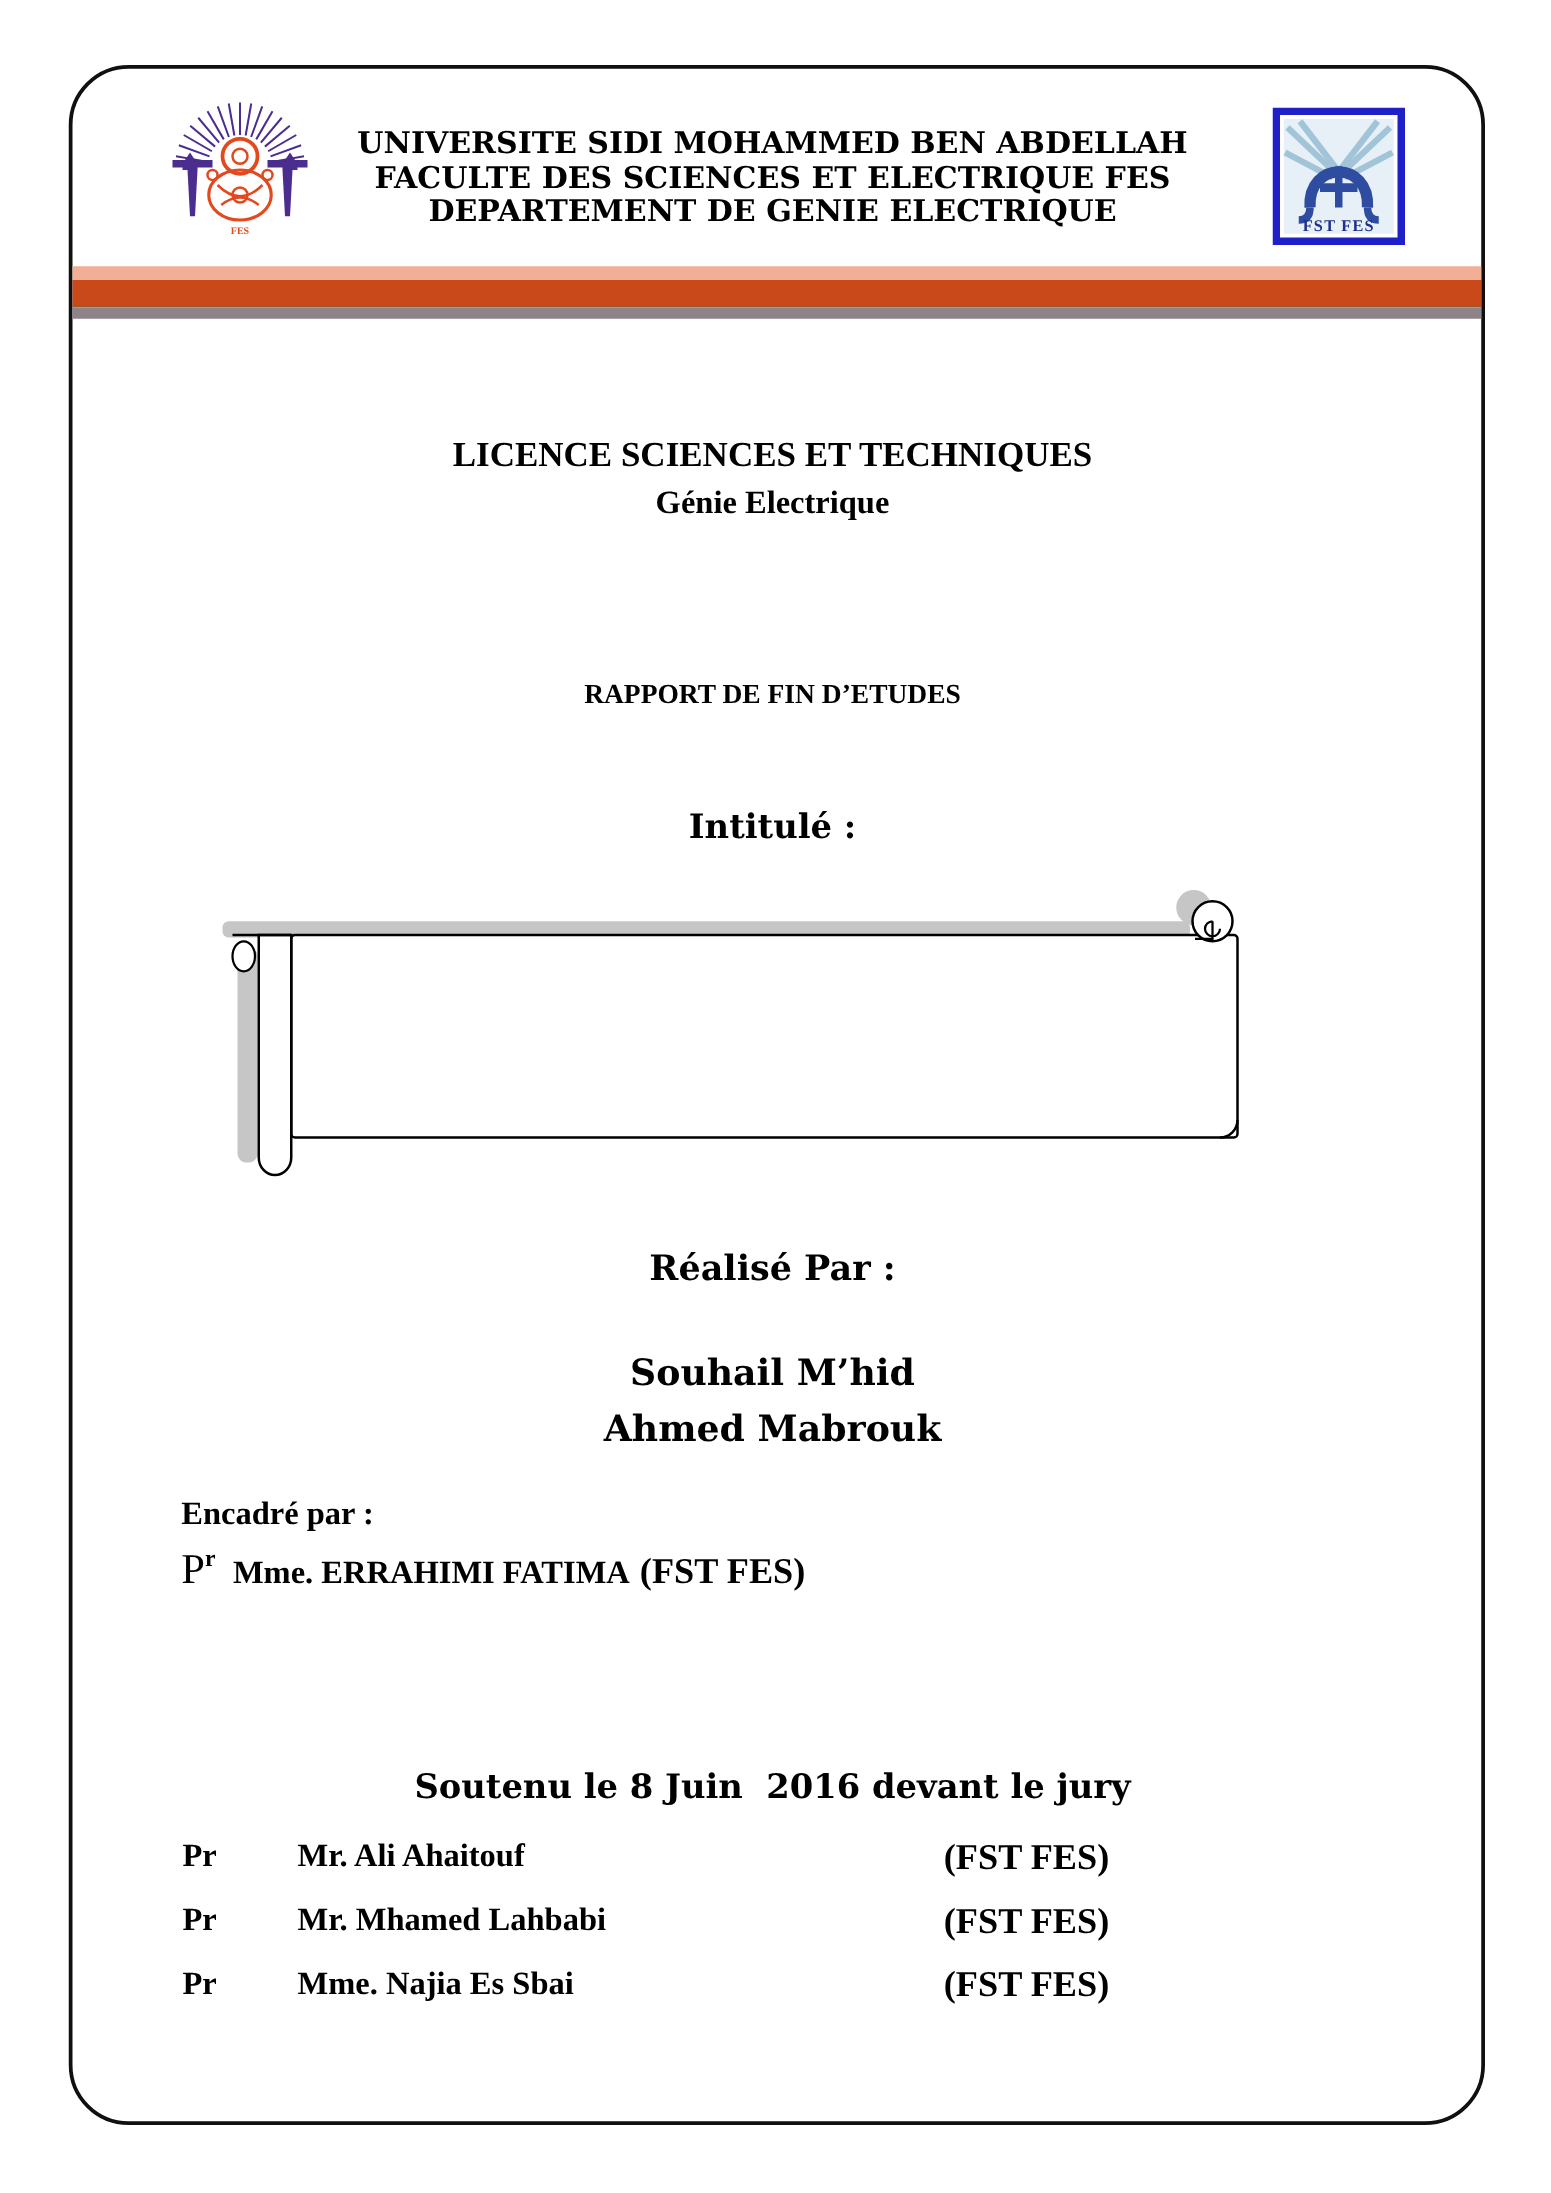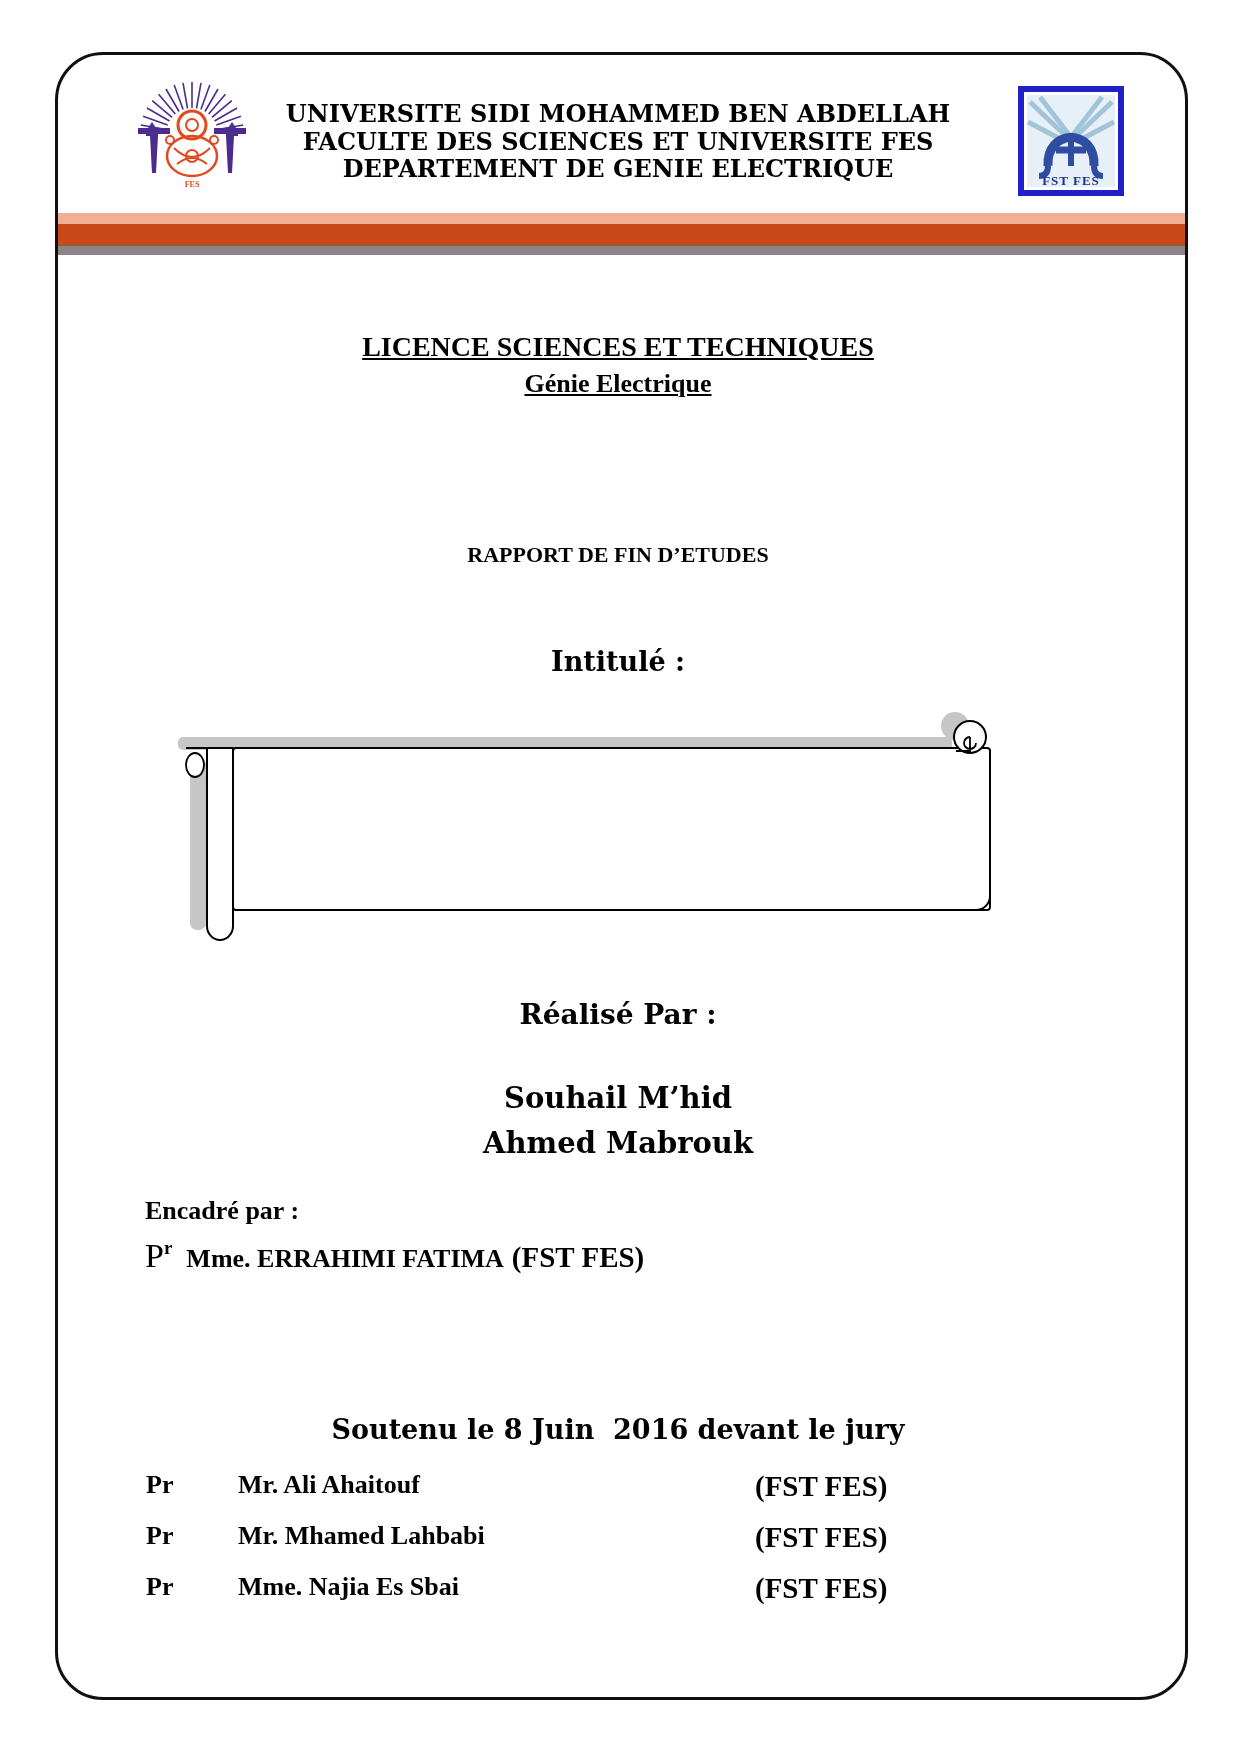--- a/index.html
+++ b/index.html
@@ -19,21 +19,21 @@
   .logo-left{position:absolute;left:132px;top:78px;}
   .logo-right{position:absolute;left:1018px;top:86px;}
   
   .band{position:absolute;left:58px;width:1127px;}
   .band.salmon{top:213px;height:11px;background:#F1AF96;}
   .band.orange{top:224px;height:20px;background:#C9491B;}
   .band.divider{top:244px;height:2px;background:#9A5B2B;}
   .band.gray{top:246px;height:9px;background:#8E8389;}
   
   .cblock{position:absolute;left:162px;width:912px;text-align:center;}
-  .license{top:328px;font-weight:bold;font-size:28px;line-height:37px;text-decoration:underline;}
+  .license{top:346px;font-weight:bold;font-size:28px;line-height:37px;}
   .license .sub{font-size:26px;}
   .rapport{top:542px;font-weight:bold;font-size:22px;}
   .intitule{top:646px;font-family:"DejaVu Serif",serif;font-weight:bold;font-size:27px;}
   
   .banner{position:absolute;left:170px;top:700px;width:850px;height:250px;}
   .banner svg{position:absolute;left:0;top:0;}
   .banner .title{
     position:absolute;left:83px;top:50px;width:720px;text-align:center;
     font-family:"DejaVu Serif",serif;font-weight:bold;font-size:40px;line-height:65px;
   }
@@ -122,21 +122,21 @@
         <line x1="53" y1="47" x2="53" y2="80" stroke-width="6"></line>
         <path d="M30,80 q0,10 -9,10" stroke-width="6"></path>
         <path d="M76,80 q0,10 9,10" stroke-width="6"></path>
       </g>
       <text x="53" y="99" text-anchor="middle" font-size="13" font-weight="bold" fill="#1E2F8F" font-family="Liberation Serif,serif" letter-spacing="1">FST FES</text>
     </svg>
   </div>
 
   <div class="hdr-text">
     <div>UNIVERSITE SIDI MOHAMMED BEN ABDELLAH</div>
-    <div>FACULTE DES SCIENCES ET UNIVERSITE FES</div>
+    <div>FACULTE DES SCIENCES ET ELECTRIQUE FES</div>
     <div>DEPARTEMENT DE GENIE ELECTRIQUE</div>
   </div>
 
   <div class="band salmon"></div>
   <div class="band orange"></div>
   <div class="band divider"></div>
   <div class="band gray"></div>
 
   <div class="cblock license">
     <div>LICENCE SCIENCES ET TECHNIQUES</div>

